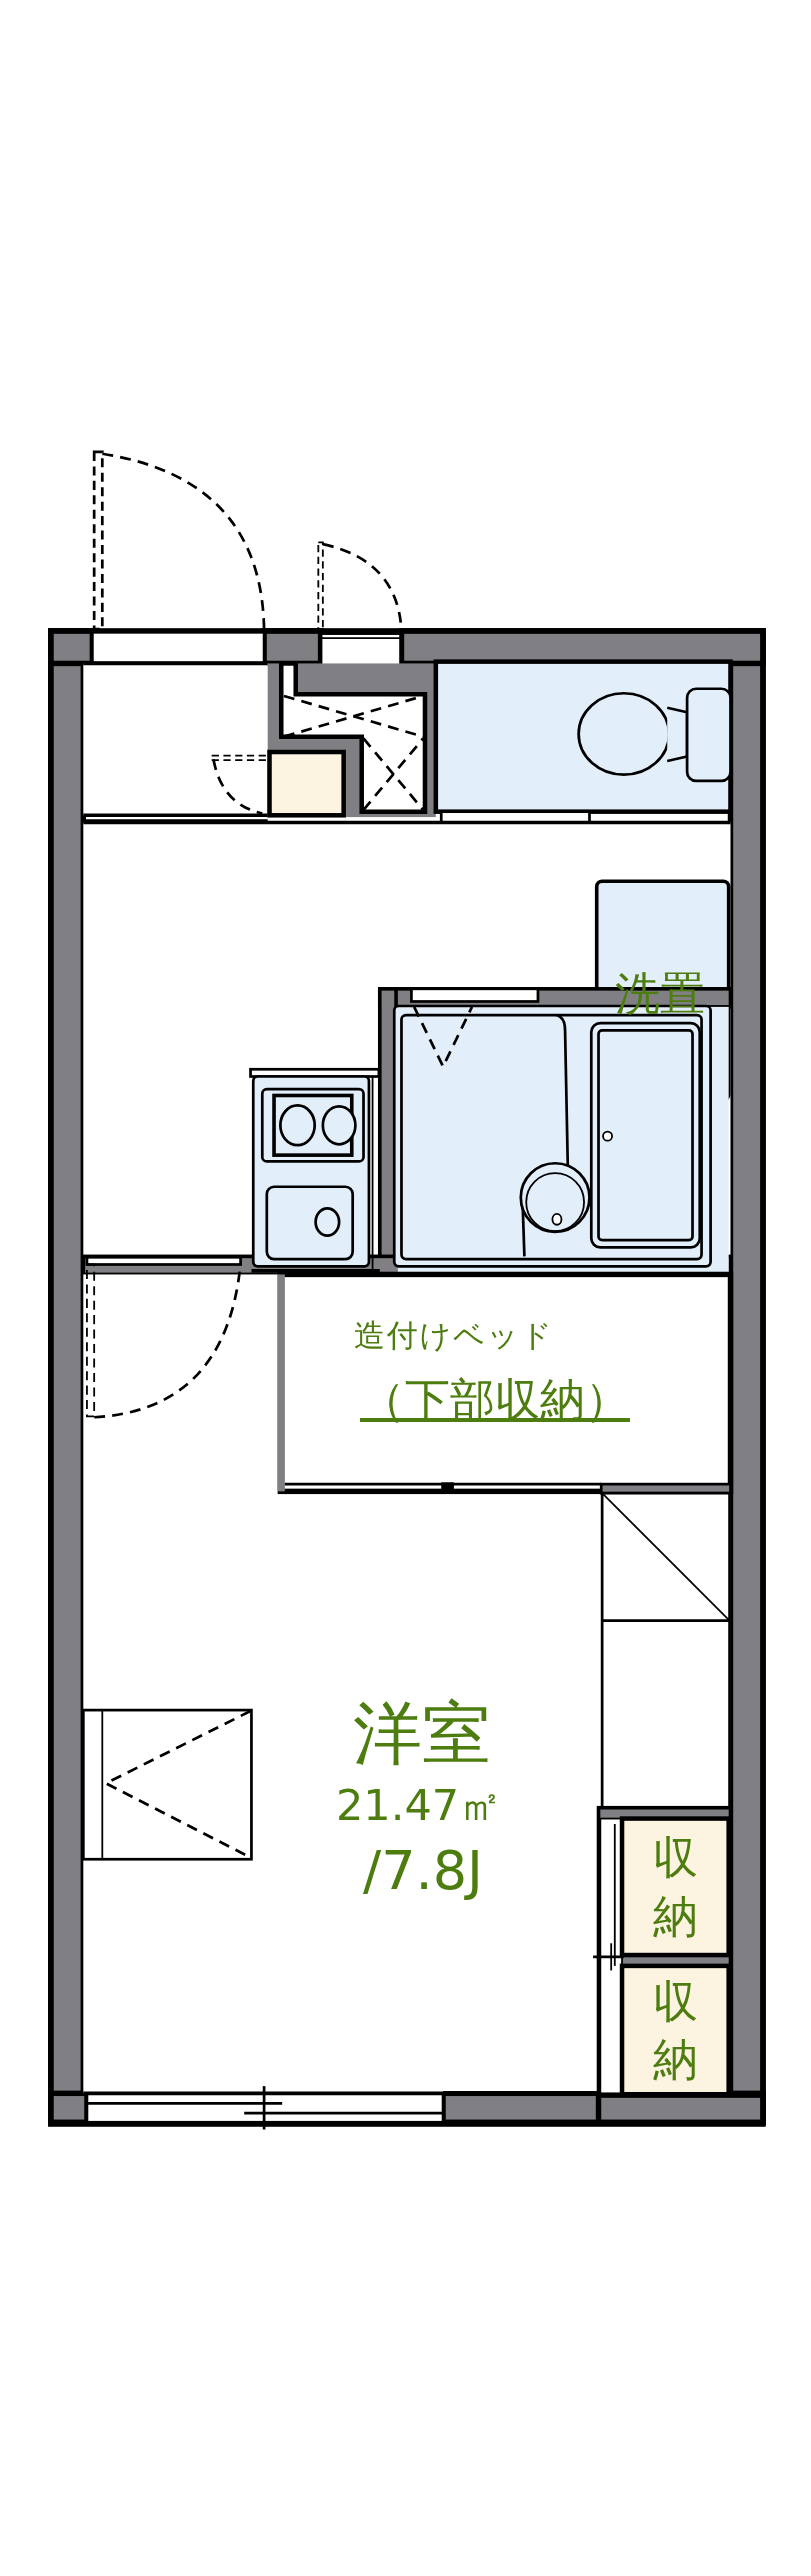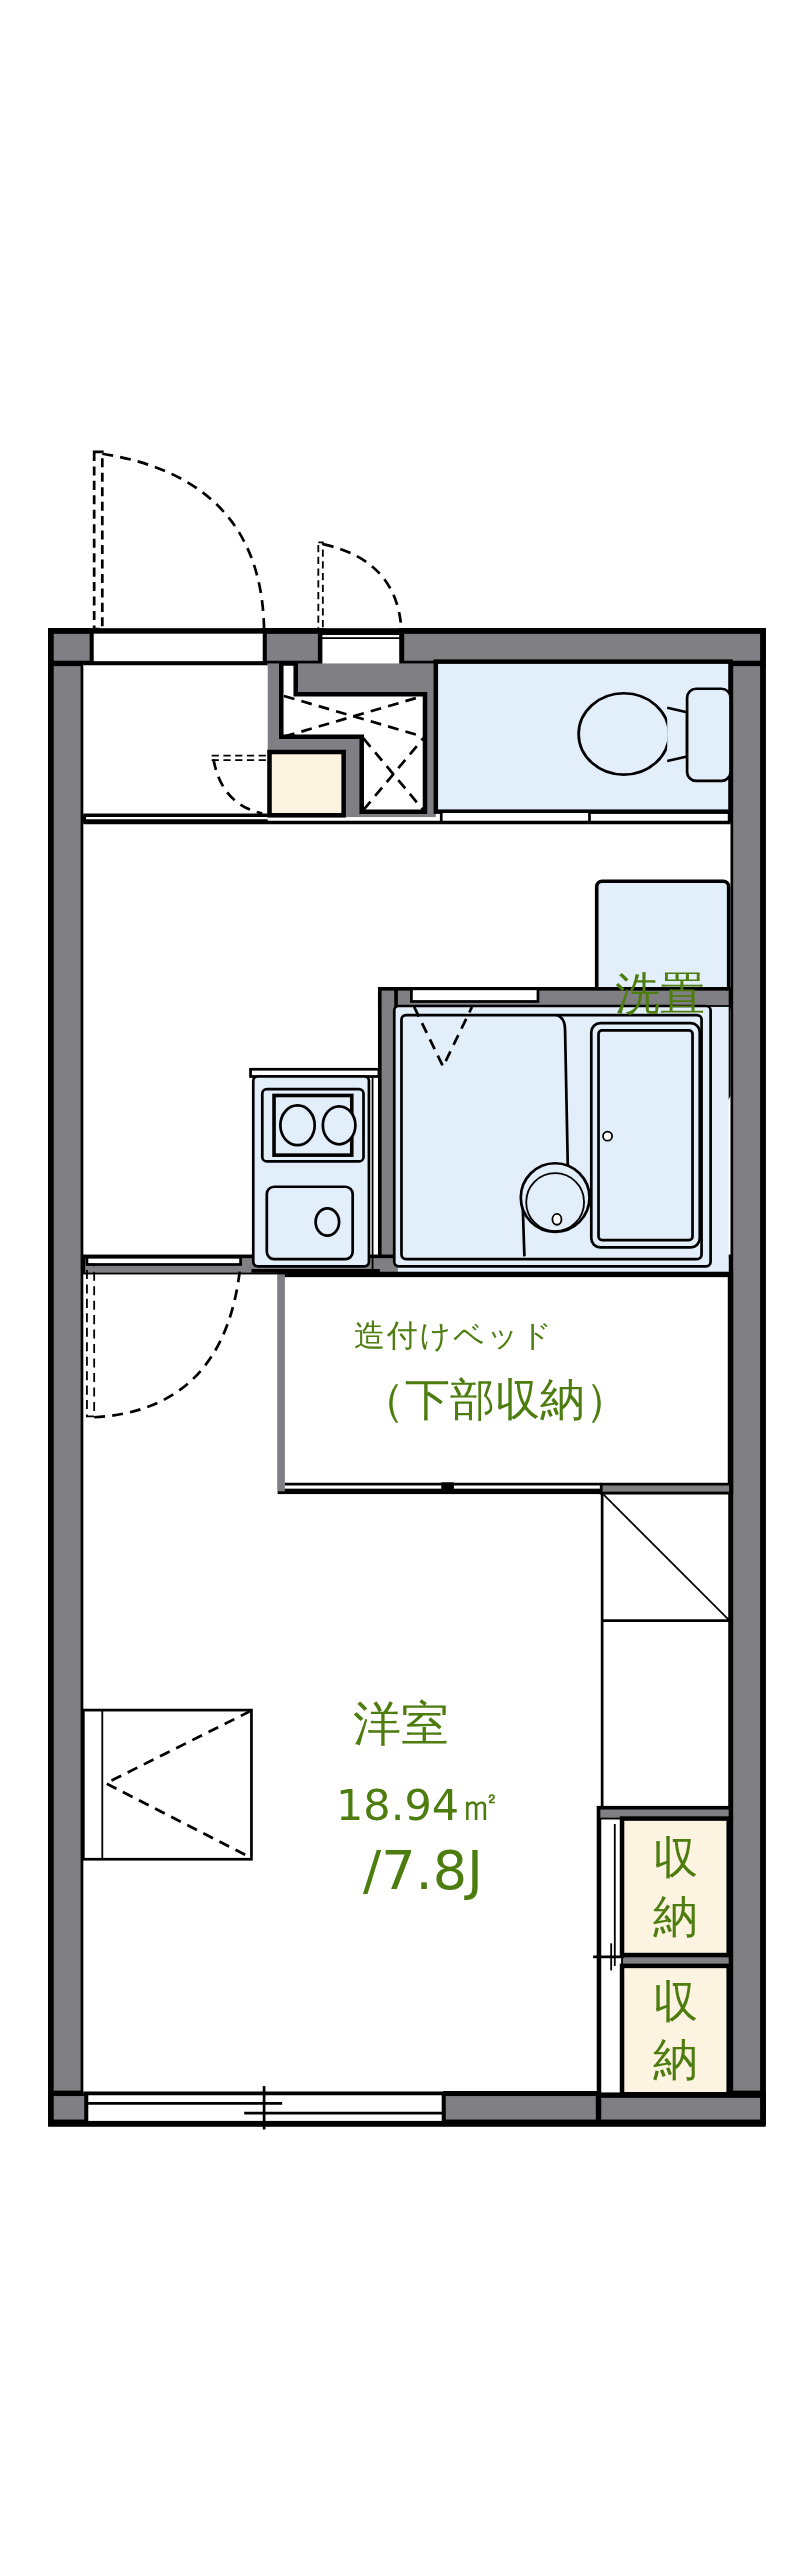--- a/index.html
+++ b/index.html
@@ -191,24 +191,24 @@
   </g>
   <line class="ln" x1="92" y1="2316" x2="490" y2="2316" stroke-width="4"></line>
   <line class="ln" x1="490" y1="2316" x2="662" y2="2316" stroke-width="5"></line>
 
   <rect x="56" y="698" width="788" height="1652" fill="none" stroke="#000" stroke-width="6"></rect>
 </svg>
 
 <div class="label" style="left:615px; top:971px; font-size:45px;">洗置</div>
 
 <div class="label" style="left:354px; top:1320px; font-size:31px; letter-spacing:1.8px;">造付けベッド</div>
-<div class="label" style="left:360px; top:1377px; font-size:45px;">（下部収納）</div>
-
-<div class="label" style="left:353px; top:1699px; font-size:48px;text-align:center;">洋室</div>
-<div class="label" style="left:336px; top:1784px; font-size:43px;">18.94㎡</div>
+<div class="label" style="left:360px; top:1377px; font-size:45px;text-decoration:underline;">（下部収納）</div>
+
+<div class="label" style="left:353px; top:1699px; font-size:69px;text-align:center;">洋室</div>
+<div class="label" style="left:336px; top:1784px; font-size:43px;">21.47㎡</div>
 <div class="label" style="left:363px; top:1844px; font-size:54px;">/7.8J</div>
 
 <div class="label" style="left:653px; top:1835px; font-size:45px;">収</div>
 <div class="label" style="left:653px; top:1894px; font-size:45px;">納</div>
 
 <div class="label" style="left:653px; top:1979px; font-size:45px;">収</div>
 <div class="label" style="left:653px; top:2037px; font-size:45px;">納</div>
 
 
 </body></html>

